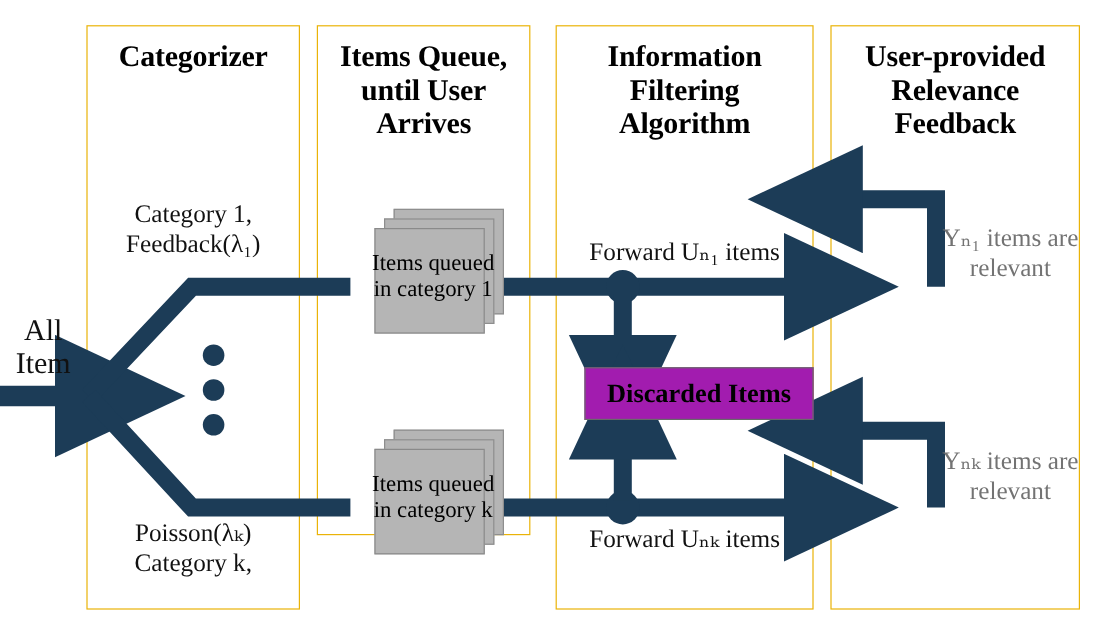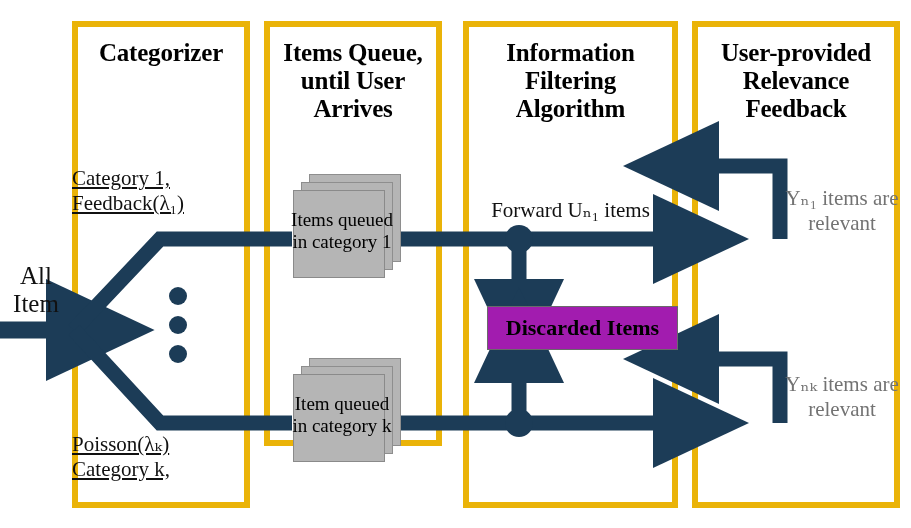--- a/index.html
+++ b/index.html
@@ -17,48 +17,49 @@
   }
   svg.layer {
     position: absolute;
     left: 0;
     top: 0;
     width: 911px;
     height: 528px;
   }
   .col-box {
     position: absolute;
-    border: 6px solid #eab308;
+    border: 1px solid #eab308;
     box-sizing: border-box;
     background: transparent;
   }
   .col-title {
     position: absolute;
     left: 0;
     right: 0;
     top: 12px;
     text-align: center;
     font-weight: bold;
     font-size: 25px;
     line-height: 1.12;
     color: #000000;
     letter-spacing: -0.2px;
   }
   .cat-label {
     position: absolute;
+    text-align: center;
     font-size: 21px;
     line-height: 1.18;
     color: #111111;
     white-space: nowrap;
-    text-decoration: underline;
   }
   .doc-stack {
     position: absolute;
     width: 108px;
     height: 104px;
+    margin-left: 19px;
   }
   .doc-sheet {
     position: absolute;
     background: #b5b5b5;
     border: 1px solid #8e8e8e;
     box-sizing: border-box;
   }
   .doc-front {
     position: absolute;
     left: 0;
@@ -195,26 +196,27 @@
     <div class="doc-sheet" style="left:8px; top:8px; width:92px; height:88px;"></div>
     <div class="doc-front">
       <div class="doc-text">Items queued in category 1</div>
     </div>
   </div>
 
   <div class="doc-stack" style="left:293px; top:358px;">
     <div class="doc-sheet" style="left:16px; top:0px; width:92px; height:88px;"></div>
     <div class="doc-sheet" style="left:8px; top:8px; width:92px; height:88px;"></div>
     <div class="doc-front">
-      <div class="doc-text">Item queued in category k</div>
+      <div class="doc-text">Items queued in category k</div>
     </div>
   </div>
 
   <div class="flow-label" style="left:463px; top:198px; width:215px;">Forward Uₙ₁ items</div>
 
+  <div class="flow-label" style="left:463px; top:437px; width:215px;">Forward Uₙₖ items</div>
 
   <div class="discard-box" style="left:487px; top:306px; width:191px; height:44px;">
     <span>Discarded Items</span>
   </div>
 
   <div class="fb-label" style="left:778px; top:186px; width:128px;">
     <div style="white-space:normal;">Yₙ₁ items are relevant</div>
   </div>
 
   <div class="fb-label" style="left:778px; top:372px; width:128px;">

